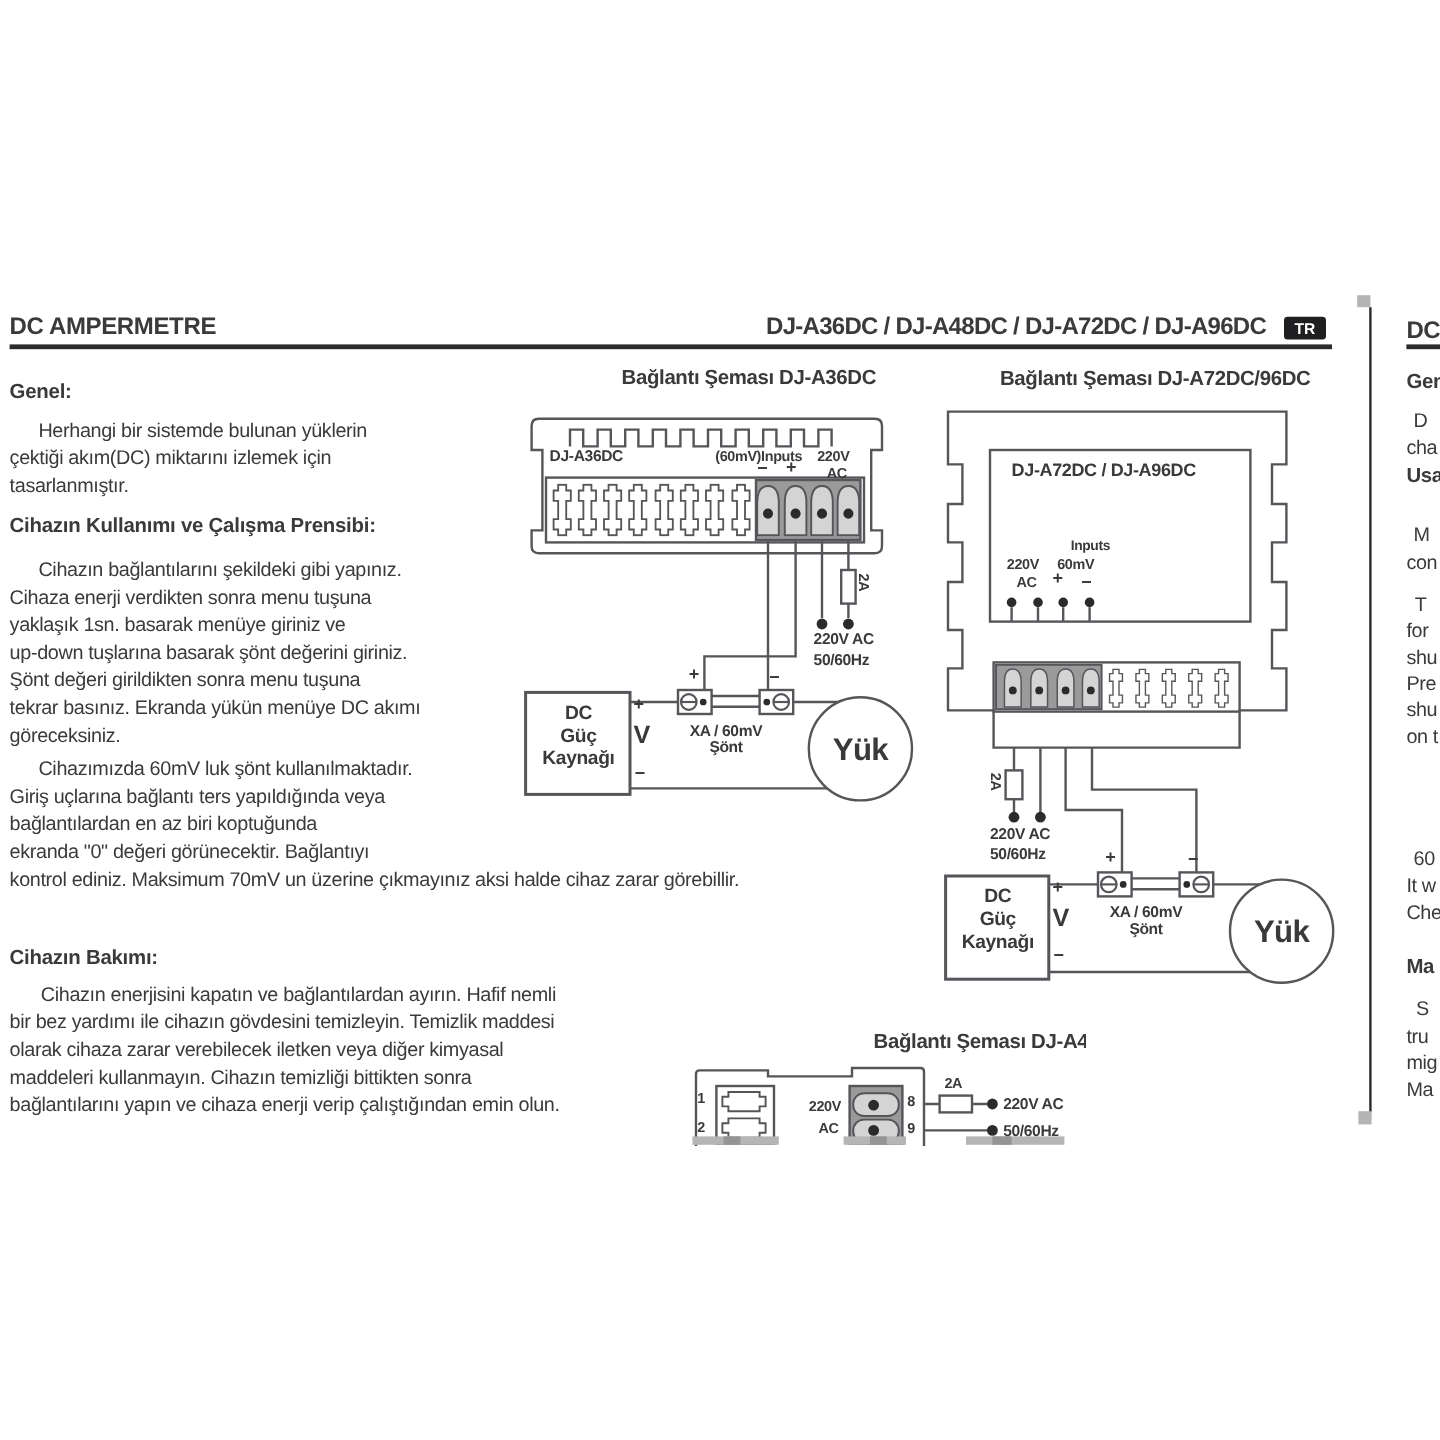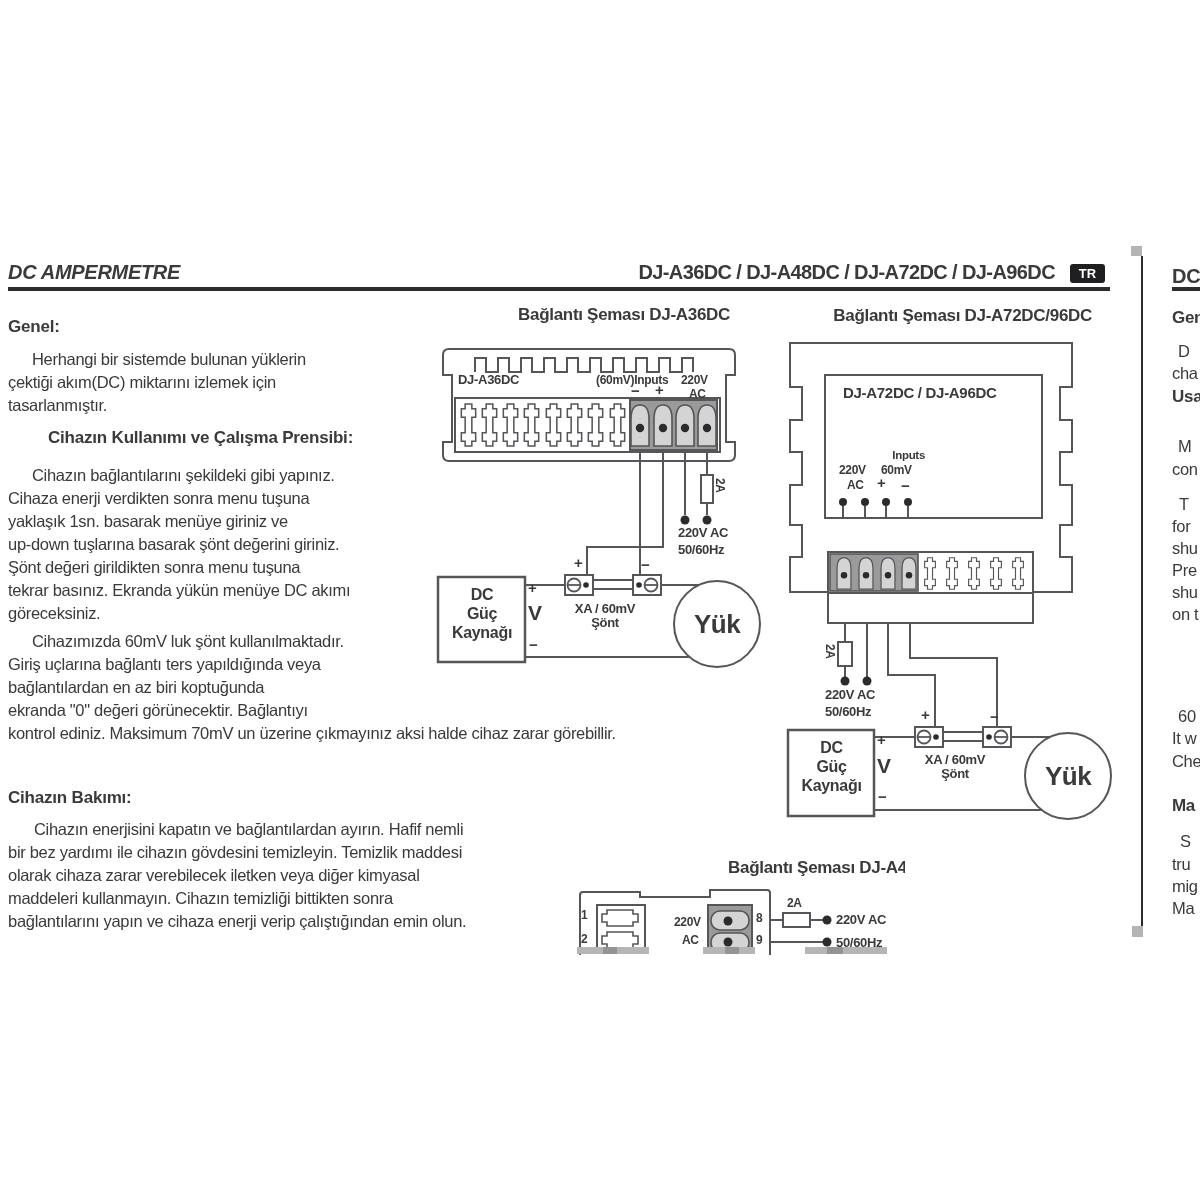--- a/index.html
+++ b/index.html
@@ -15,36 +15,36 @@
   .sign{font-size:15px;font-weight:bold;line-height:14px;}
   .psu-text{font-size:16px;font-weight:bold;text-align:center;line-height:19px;white-space:pre-line;letter-spacing:-0.3px;}
   .load-text{font-size:26px;font-weight:bold;text-align:center;letter-spacing:-0.5px;}
   .frag{font-size:16.5px;letter-spacing:-0.3px;white-space:pre;}
   .rule{background:#2c2c2e;}
   svg{position:absolute;left:0;top:0;}
 </style>
 </head>
 <body>
 
-<div class="abs" style="left:8px;top:261px;font-size:20px;font-weight:bold;letter-spacing:-0.3px;font-style:italic;">DC AMPERMETRE</div>
+<div class="abs" style="left:8px;top:261px;font-size:20px;font-weight:bold;letter-spacing:-0.3px;">DC AMPERMETRE</div>
 <div class="abs" style="left:595px;top:261px;width:460px;font-size:20px;font-weight:bold;text-align:right;letter-spacing:-0.6px;">DJ-A36DC / DJ-A48DC / DJ-A72DC / DJ-A96DC</div>
 <div class="abs" style="left:1070px;top:264px;width:35px;height:19px;background:#1f1f21;border-radius:3px;color:#ffffff;font-size:13px;font-weight:bold;text-align:center;line-height:19px;">TR</div>
 <div class="abs rule" style="left:8px;top:287px;width:1102px;height:4px;"></div>
 <div class="abs rule" style="left:1172px;top:287px;width:28px;height:4px;"></div>
 
 <div class="abs rule" style="left:1141px;top:256px;width:2px;height:671px;"></div>
 <div class="abs" style="left:1131px;top:246px;width:11px;height:10px;background:#b4b4b4;"></div>
 <div class="abs" style="left:1132px;top:926px;width:11px;height:11px;background:#b4b4b4;"></div>
 
 <div class="abs heading" style="left:8px;top:317px;">Genel:</div>
 <div class="abs body-text" style="left:8px;top:348px;width:430px;text-indent:24px;">Herhangi bir sistemde bulunan yüklerin
 çektiği akım(DC) miktarını izlemek için
 tasarlanmıştır.</div>
 
-<div class="abs heading" style="left:8px;top:428px;margin-left:40px;">Cihazın Kullanımı ve Çalışma Prensibi:</div>
+<div class="abs heading" style="left:8px;top:428px;">Cihazın Kullanımı ve Çalışma Prensibi:</div>
 <div class="abs body-text" style="left:8px;top:464px;width:440px;text-indent:24px;">Cihazın bağlantılarını şekildeki gibi yapınız.
 Cihaza enerji verdikten sonra menu tuşuna
 yaklaşık 1sn. basarak menüye giriniz ve
 up-down tuşlarına basarak şönt değerini giriniz.
 Şönt değeri girildikten sonra menu tuşuna
 tekrar basınız. Ekranda yükün menüye DC akımı
 göreceksiniz.</div>
 <div class="abs body-text" style="left:8px;top:630px;width:790px;text-indent:24px;">Cihazımızda 60mV luk şönt kullanılmaktadır.
 Giriş uçlarına bağlantı ters yapıldığında veya
 bağlantılardan en az biri koptuğunda

